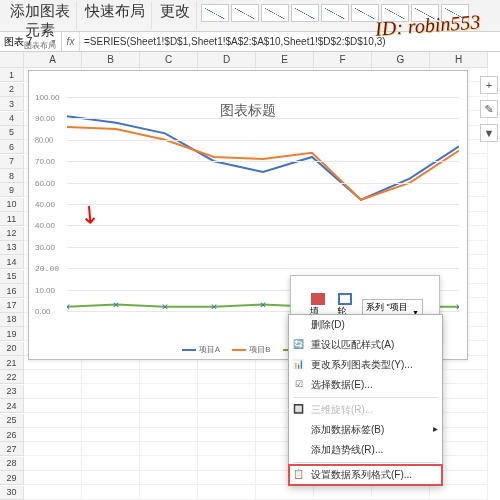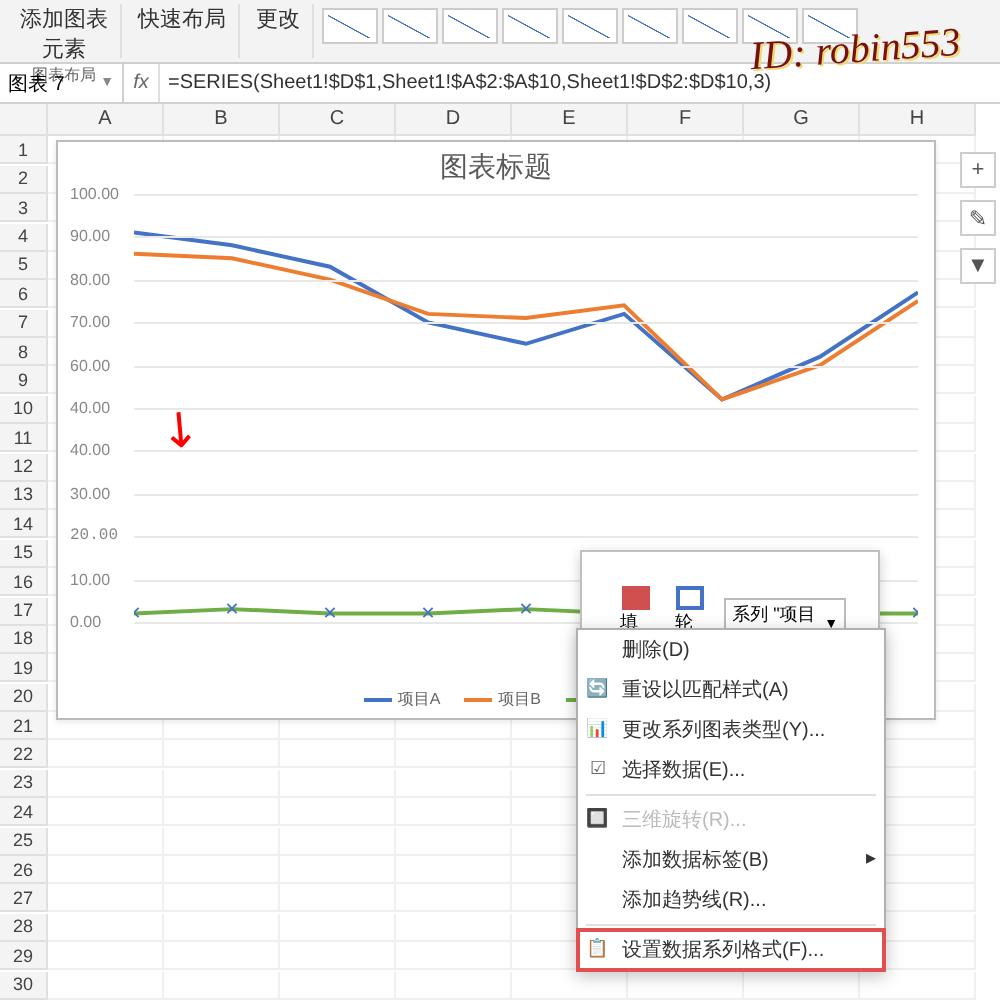--- a/index.html
+++ b/index.html
@@ -1,37 +1,37 @@
 <!DOCTYPE html>
 <html><head>
 <meta charset="utf-8">
 <style>
 * { box-sizing: border-box; margin: 0; padding: 0; font-family: "Microsoft YaHei", sans-serif; }
 body { width: 500px; height: 500px; background: #fff; overflow: hidden; position: relative; font-size: 10px; }
 .ribbon { height: 32px; background: #f3f3f3; border-bottom: 1px solid #d0d0d0; display: flex; align-items: flex-start; padding: 2px 4px; gap: 2px; }
 .ribbon-group { display: flex; flex-direction: column; align-items: center; padding: 0 6px; border-right: 1px solid #e0e0e0; height: 100%; }
-.ribbon-btn { font-size: 11px; color: #333; cursor: pointer; }
+.ribbon-btn { font-size: 15px; color: #333; cursor: pointer; }
 .ribbon-label { font-size: 8px; color: #666; margin-top: auto; }
 .mini-charts { display: flex; gap: 2px; padding: 2px; }
 .mini-chart { width: 28px; height: 18px; background: #fff; border: 1px solid #ccc; position: relative; }
 .mini-chart::before { content: ""; position: absolute; inset: 2px; background: linear-gradient(to top right, transparent 45%, #4472c4 46%, #4472c4 48%, transparent 49%); }
 .formula-bar { height: 20px; display: flex; border-bottom: 1px solid #d0d0d0; }
 .name-box { width: 62px; border-right: 1px solid #d0d0d0; display: flex; align-items: center; padding: 0 4px; font-size: 10px; }
 .name-box .dd { margin-left: auto; font-size: 7px; color: #888; }
 .fx { width: 18px; display: flex; align-items: center; justify-content: center; font-style: italic; color: #666; border-right: 1px solid #e0e0e0; }
 .formula-input { flex: 1; padding: 0 4px; font-size: 10px; display: flex; align-items: center; color: #333; }
 .sheet { position: relative; display: grid; grid-template-columns: 24px repeat(8, 58px); height: 448px; }
 .col-headers { display: contents; }
 .ch, .rc { background: #f4f4f4; border-right: 1px solid #e0e0e0; border-bottom: 1px solid #e0e0e0; display: flex; align-items: center; justify-content: center; font-size: 10px; color: #444; height: 16px; }
 .corner { background: #f4f4f4; border-right: 1px solid #e0e0e0; border-bottom: 1px solid #e0e0e0; height: 16px; }
 .rows { display: contents; }
 .rh { background: #f4f4f4; border-right: 1px solid #e0e0e0; border-bottom: 1px solid #e0e0e0; display: flex; align-items: center; justify-content: center; font-size: 9px; color: #444; height: 14px; }
 .cell { border-right: 1px solid #f0f0f0; border-bottom: 1px solid #f0f0f0; height: 14px; }
 .chart-obj { position: absolute; left: 28px; top: 70px; width: 440px; height: 290px; background: #fff; border: 1px solid #bbb; box-shadow: 0 1px 3px rgba(0,0,0,0.1); }
-.chart-title { text-align: center; font-size: 14px; color: #595959; padding: 4px 0; }
+.chart-title { text-align: center; font-size: 14px; color: #595959; padding: 4px 0; margin-top: 27px; }
 .plot { position: absolute; left: 38px; top: 26px; right: 8px; bottom: 48px; }
 .grid-line { position: absolute; left: 0; right: 0; border-top: 1px solid #e8e8e8; }
 .y-lbl { position: absolute; left: -32px; width: 28px; text-align: left; font-size: 8px; color: #888; transform: translateY(-50%); }
 svg.lines { position: absolute; inset: 0; width: 100%; height: 100%; }
 .x-axis { position: absolute; left: 38px; right: 8px; bottom: 32px; display: flex; justify-content: space-between; font-size: 8px; color: #888; }
 .legend { position: absolute; bottom: 4px; left: 0; right: 0; display: flex; justify-content: center; gap: 12px; font-size: 8px; color: #666; }
 .leg-item { display: flex; align-items: center; gap: 3px; }
 .leg-sw { width: 14px; height: 2px; }
 .arrow { position: absolute; left: 80px; top: 200px; color: red; font-size: 24px; transform: rotate(40deg); pointer-events: none; }
 .arrow::before { content: "↘"; }
@@ -122,21 +122,21 @@
       <div class="y-lbl" style="top: 70%;">30.00</div>
       <div class="grid-line" style="top: 60%;"></div>
       <div class="y-lbl" style="top: 60%;">40.00</div>
       <div class="grid-line" style="top: 50%;"></div>
       <div class="y-lbl" style="top: 50%;">40.00</div>
       <div class="grid-line" style="top: 40%;"></div>
       <div class="y-lbl" style="top: 40%;">60.00</div>
       <div class="grid-line" style="top: 30%;"></div>
       <div class="y-lbl" style="top: 30%;">70.00</div>
       <div class="grid-line" style="top: 20%;"></div>
-      <div class="y-lbl" style="top: 20%;">80.00</div>
+      <div class="y-lbl" style="top: 20%; font-family: Liberation Serif, serif;">80.00</div>
       <div class="grid-line" style="top: 10%;"></div>
       <div class="y-lbl" style="top: 10%;">90.00</div>
       <div class="grid-line" style="top: 0%;"></div>
       <div class="y-lbl" style="top: 0%;">100.00</div>
     </div>
   <div class="legend" id="legend">
       <div class="leg-item">
         <div class="leg-sw" style="background: rgb(68, 114, 196);"></div>
         <span>项目A</span>
       </div>

